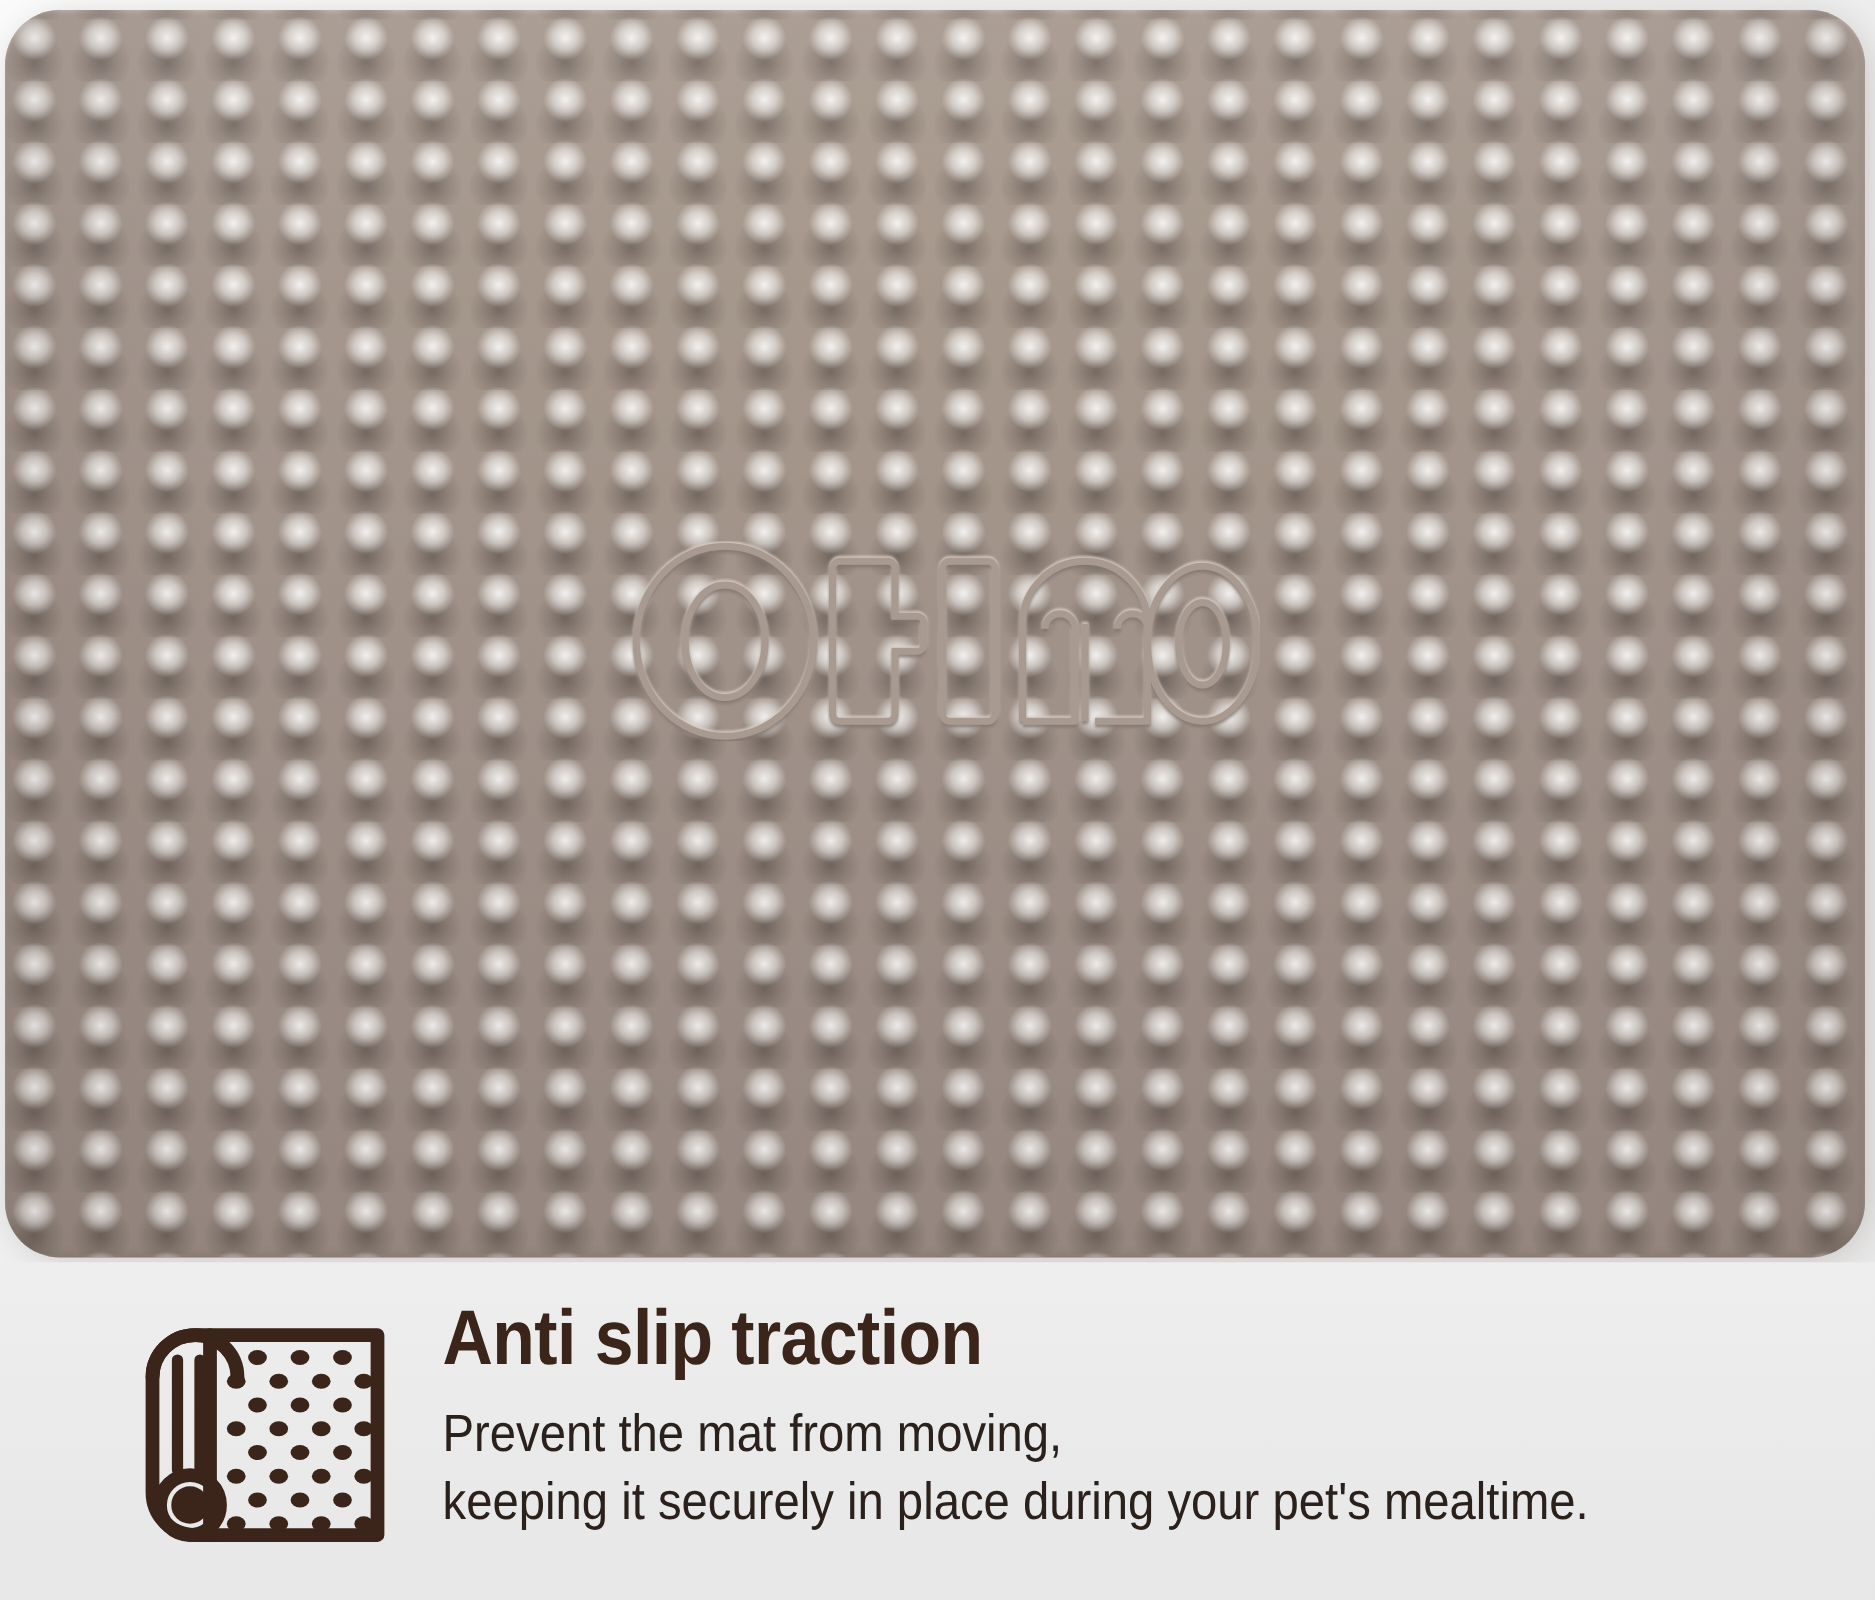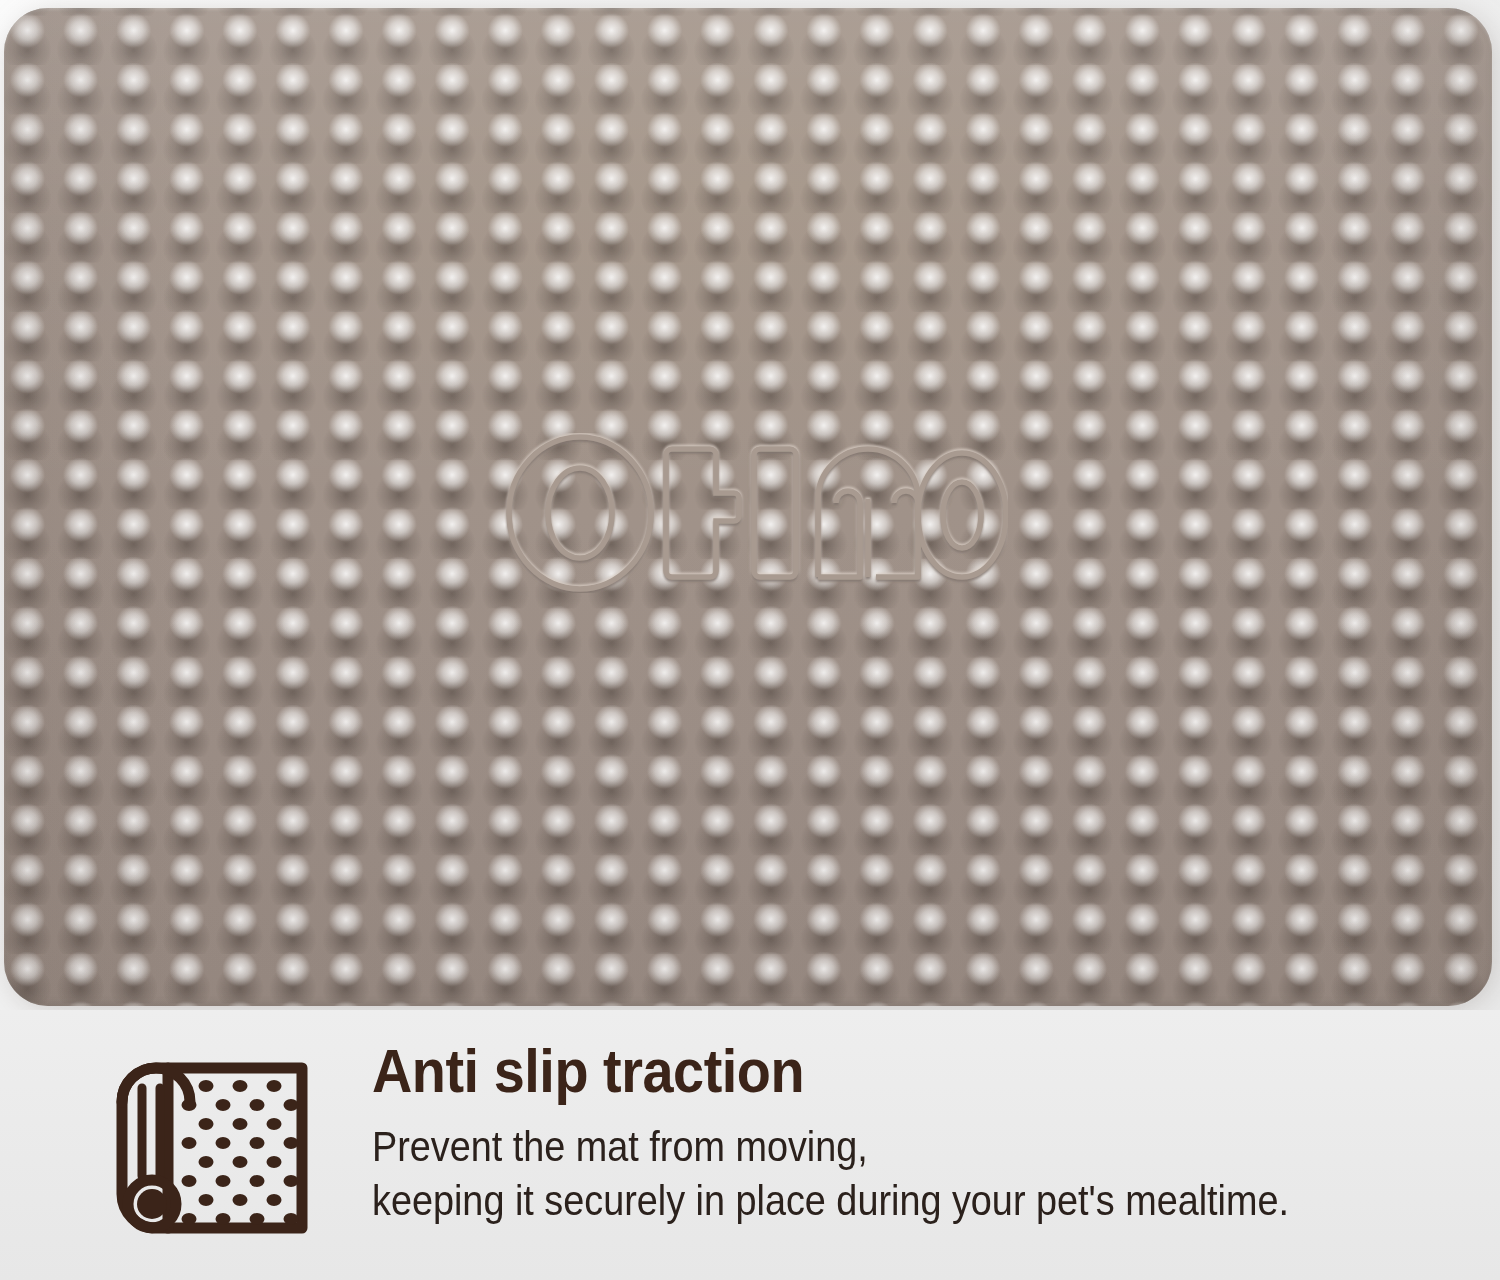--- a/index.html
+++ b/index.html
@@ -103,21 +103,21 @@
     position: absolute;
     left: 116px;
     top: 1036px;
     width: 196px;
     height: 208px;
   }
   .feature-icon svg { display:block; width:100%; height:100%; }
 
   .caption-text {
     position: absolute;
-    left: 372px;
+    left: 354px;
     top: 1036px;
     width: 1090px;
   }
 
   .caption-title {
     font-family: "Liberation Sans", sans-serif;
     font-weight: 700;
     font-size: 62px;
     line-height: 70px;
     letter-spacing: -0.5px;

